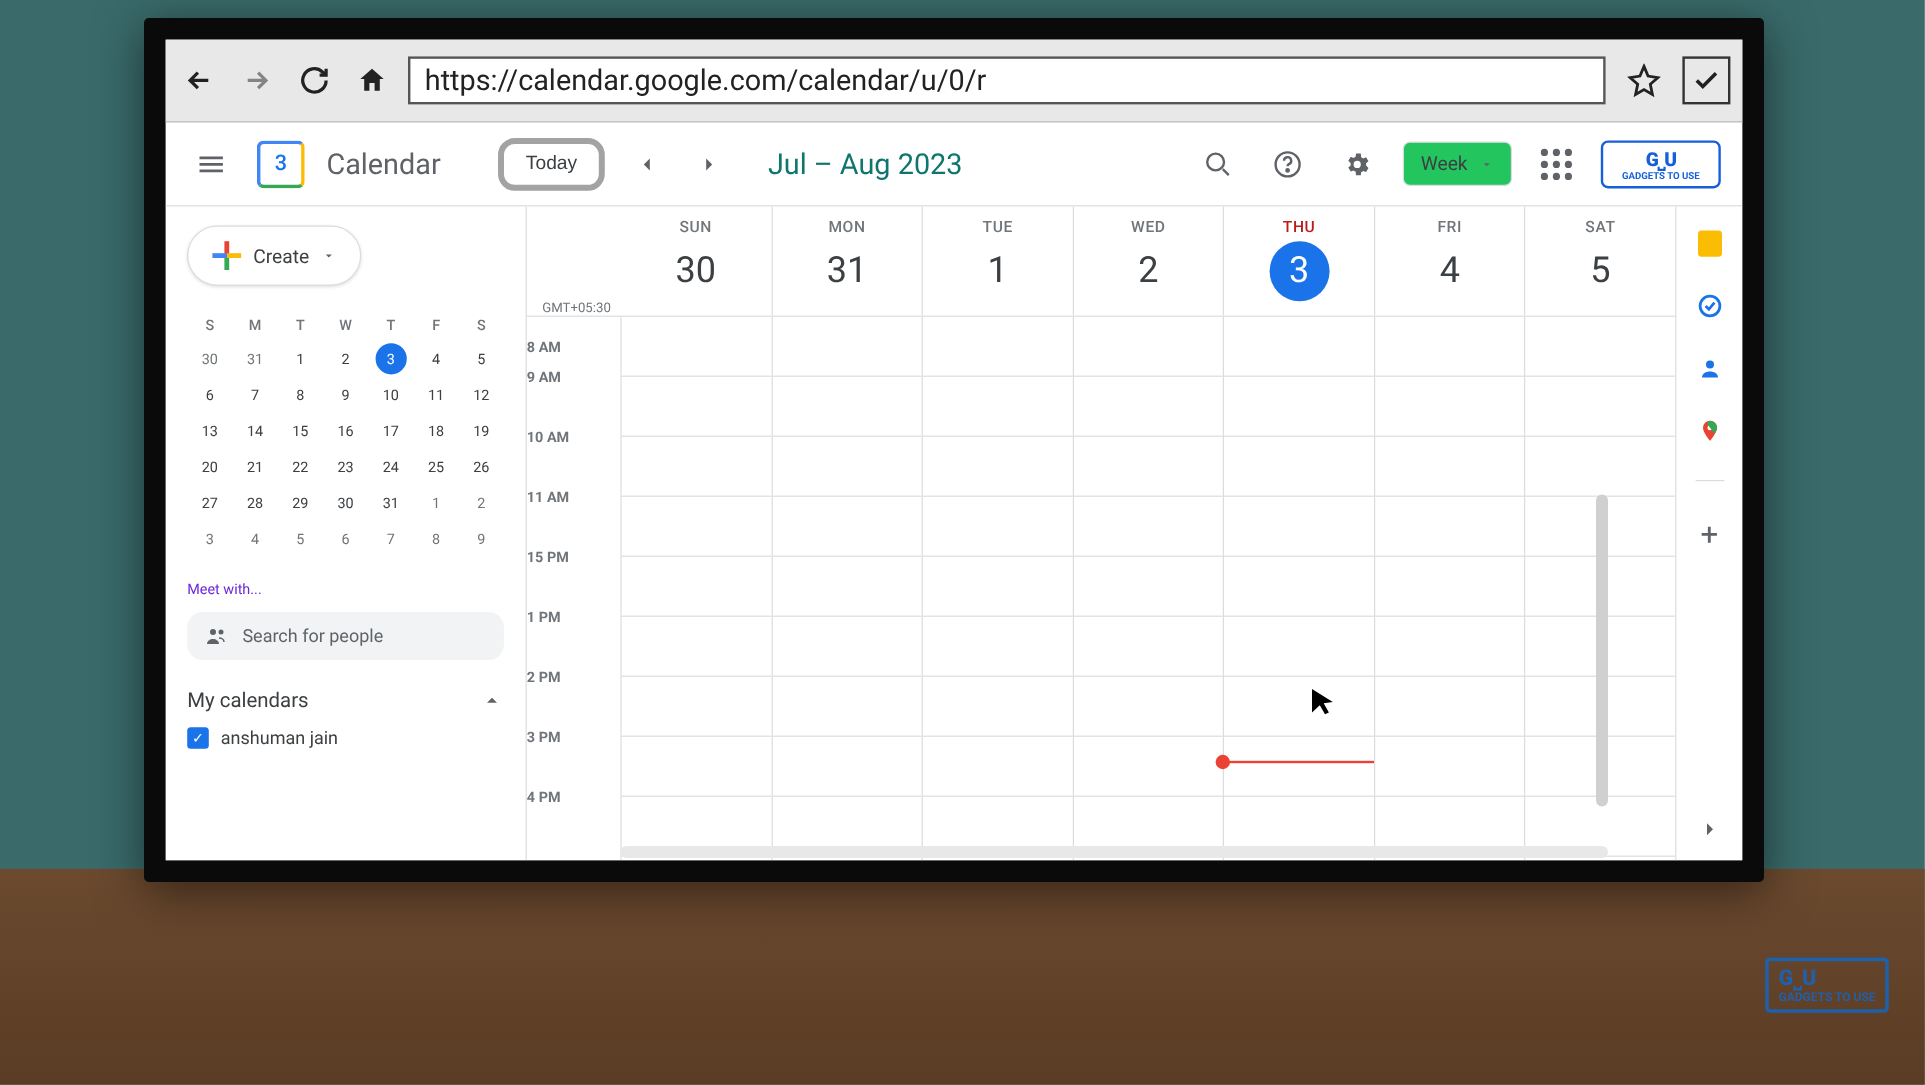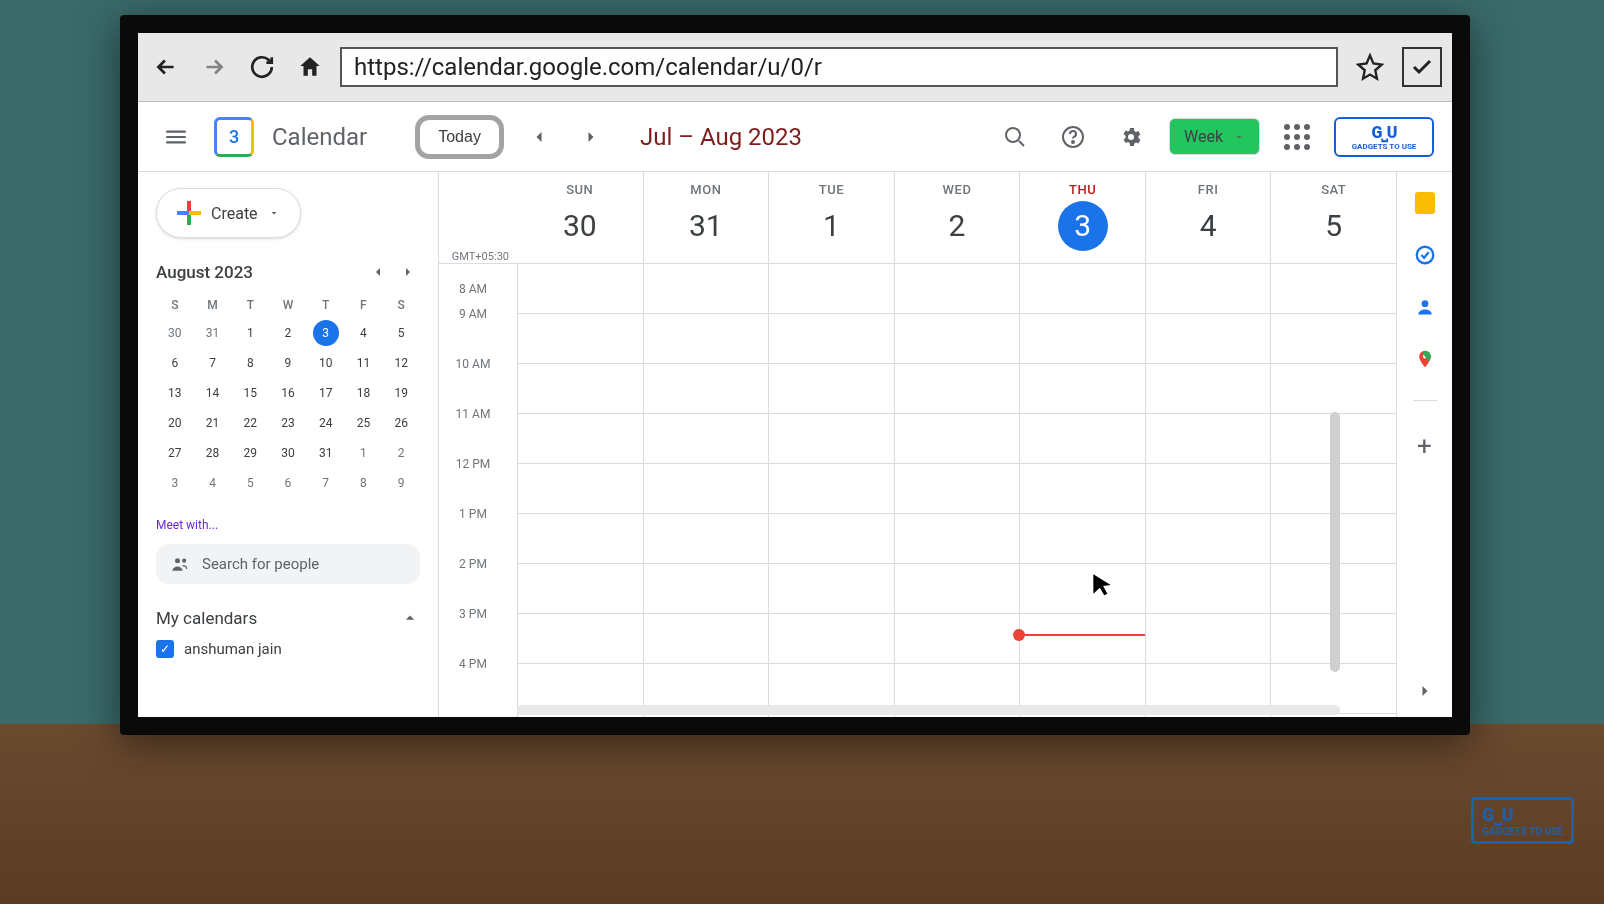--- a/index.html
+++ b/index.html
@@ -98,21 +98,21 @@
     color: #3c4043;
     cursor: pointer;
     background: #fff;
   }
   .chevron-btn {
     width: 34px; height: 34px;
     display:flex; align-items:center; justify-content:center;
     cursor:pointer; color:#5f6368;
     border-radius: 50%;
   }
-  .date-range { font-size: 24px; color: #7f1d1d; margin: 0 14px; }
+  .date-range { font-size: 24px; color: #0f766e; margin: 0 14px; }
   .hdr-icon {
     width: 40px; height: 40px;
     display:flex; align-items:center; justify-content:center;
     cursor:pointer; color:#5f6368;
     border-radius:50%;
   }
   .view-select {
     padding: 8px 14px;
     border: 1px solid #dadce0;
     border-radius: 6px;
@@ -190,21 +190,21 @@
   .tz-cell { width:78px; font-size:11px; color:#70757a; padding-top:78px; text-align:right; padding-right:8px;}
   .day-cols { flex:1; display:grid; grid-template-columns:repeat(7,1fr); }
   .day-hdr { text-align:center; padding:10px 0; border-left:1px solid #dadce0;}
   .day-hdr:first-child { border-left:none; }
   .dow { font-size:13px; color:#70757a; font-weight:500; letter-spacing:.5px;}
   .dnum { font-size:30px; color:#3c4043; margin-top:4px; width:50px;height:50px;line-height:50px;border-radius:50%;margin:4px auto 0;display:flex;align-items:center;justify-content:center;}
   .dnum.today { background:#1a73e8; color:#fff; }
   .dow.today { color:#b91c1c; }
   .time-grid { flex:1; display:flex; overflow:hidden; position:relative;}
   .time-labels { width:78px; }
-  .time-label { height:50px; text-align:center; padding-right:10px; font-size:12px; color:#70757a; position:relative; top:-7px;}
+  .time-label { height:50px; text-align:left; padding-right:10px; font-size:12px; color:#70757a; position:relative; top:-7px;font-weight:bold;}
   .time-label:first-child { top:18px; }
   .event-cols { flex:1; display:grid; grid-template-columns:repeat(7,1fr); position:relative;}
   .event-col { border-left:1px solid #dadce0; }
   .event-col .hour { height:50px; border-bottom:1px solid #dadce0; }
   .now-line {
     position:absolute; height:2px; background:#ea4335;
     left: calc(100%/7 * 4); width: calc(100%/7);
     top: 370px;
   }
   .now-dot { position:absolute; width:12px;height:12px;background:#ea4335;border-radius:50%;left:-6px;top:-5px;}
@@ -349,35 +349,20 @@
       <div class="sidebar">
         <div class="create-btn">
           <div class="plus-multi"></div>
           <span>Create</span>
           <svg viewBox="0 0 24 24" width="12" height="12" fill="#5f6368">
               <path d="M7 10l5 5 5-5z"></path>
             </svg>
         </div>
 
         <div class="mini-cal">
-          <div class="mini-hdr">
-            <div class="mini-title">August 2023</div>
-            <div class="mini-nav">
-              <div class="mini-chev">
-                  <svg viewBox="0 0 24 24" width="16" height="16" fill="#5f6368">
-                    <path d="M15 6l-6 6 6 6z"></path>
-                  </svg>
-                </div>
-              <div class="mini-chev">
-                  <svg viewBox="0 0 24 24" width="16" height="16" fill="#5f6368">
-                    <path d="M9 6l6 6-6 6z"></path>
-                  </svg>
-                </div>
-            </div>
-          </div>
           <div class="mini-grid" id="mini-grid">
               <div class="mini-dow">S</div>
               <div class="mini-dow">M</div>
               <div class="mini-dow">T</div>
               <div class="mini-dow">W</div>
               <div class="mini-dow">T</div>
               <div class="mini-dow">F</div>
               <div class="mini-dow">S</div>
               <div class="mini-day muted">30</div>
               <div class="mini-day muted">31</div>
@@ -482,21 +467,21 @@
                 <div class="dnum">5</div>
               </div>
             </div>
         </div>
         <div class="time-grid">
           <div class="time-labels" id="time-labels">
               <div class="time-label">8 AM</div>
               <div class="time-label">9 AM</div>
               <div class="time-label">10 AM</div>
               <div class="time-label">11 AM</div>
-              <div class="time-label">12 PM</div>
+              <div class="time-label">15 PM</div>
               <div class="time-label">1 PM</div>
               <div class="time-label">2 PM</div>
               <div class="time-label">3 PM</div>
               <div class="time-label">4 PM</div>
             </div>
           <div class="event-cols" id="event-cols">
             <div class="event-col">
                 <div class="hour"></div>
                 <div class="hour"></div>
                 <div class="hour"></div>

